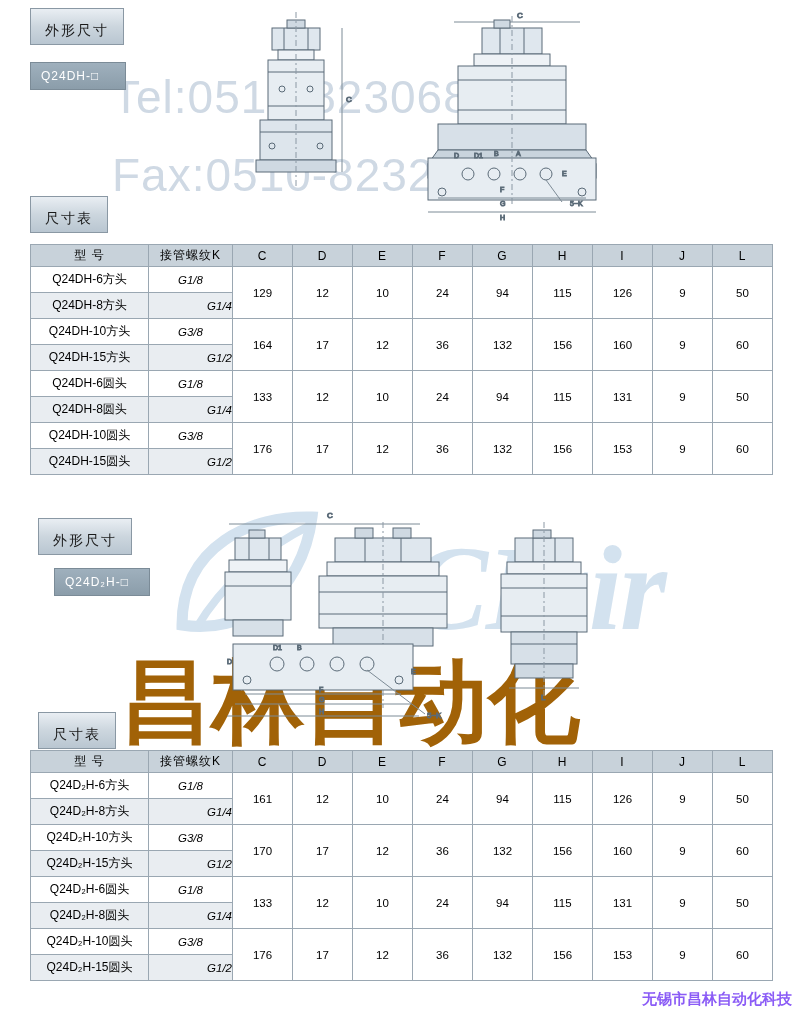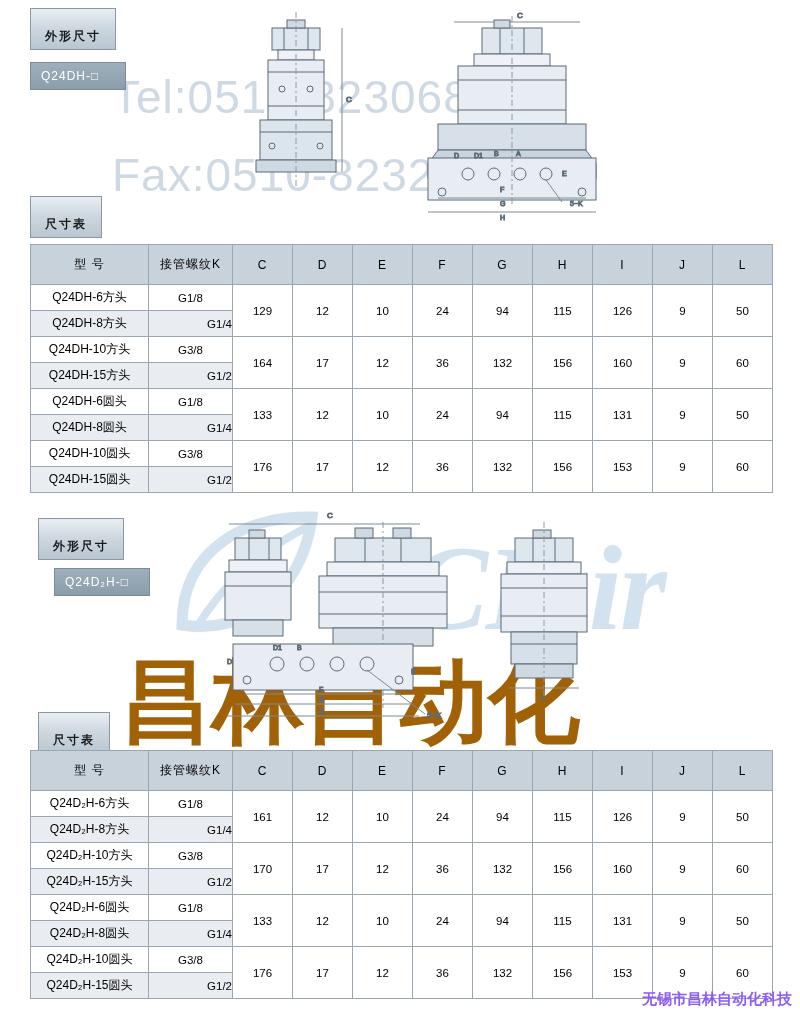--- a/index.html
+++ b/index.html
@@ -11,24 +11,24 @@
     position: relative;
     overflow: hidden;
     color: #000;
   }
 
   
   .sec-title {
     position: absolute;
     background: linear-gradient(to bottom, #e9eef3 0%, #ccd6de 50%, #b9c6d1 100%);
     border: 1px solid #8a98a4;
-    font-size: 12px;
-    font-weight: bold;
+    font-size: 14px;
+    font-weight: normal;
     color: #1a1a1a;
-    padding: 19px 14px 4px 14px;
+    padding: 13px 14px 4px 14px;
     letter-spacing: 2px;
   }
   .model-tag {
     position: absolute;
     background: linear-gradient(to bottom, #9fb0bd 0%, #8b9daa 100%);
     border: 1px solid #7b8b97;
     color: #ffffff;
     font-size: 12px;
     padding: 6px 10px;
     min-width: 96px;
@@ -46,29 +46,29 @@
     border: 1px solid #9aa7b2;
     text-align: center;
     font-weight: normal;
     padding: 0;
     height: 26px;
   }
   table.dim thead th {
     background: #c8d2da;
     font-size: 12px;
     letter-spacing: 1px;
-    height: 40px;
+    height: 22px;
   }
   table.dim td.name {
     width: 118px;
     text-align: center;
     font-size: 12px;
     padding-left: 0;
   }
-  table.dim td.thread { width: 84px; }
+  table.dim td.thread { width: 84px; font-style: italic; }
   table.dim td.num { width: 60px; }
   table.dim th.name { width: 118px; }
   table.dim th.thread { width: 84px; margin-left: 15px; }
   table.dim th.num { width: 60px; }
   tr.alt td { background: #e9edf1; text-align: right; }
 
   
   .wm-phone {
     position: absolute;
     color: #cfd9e4;

